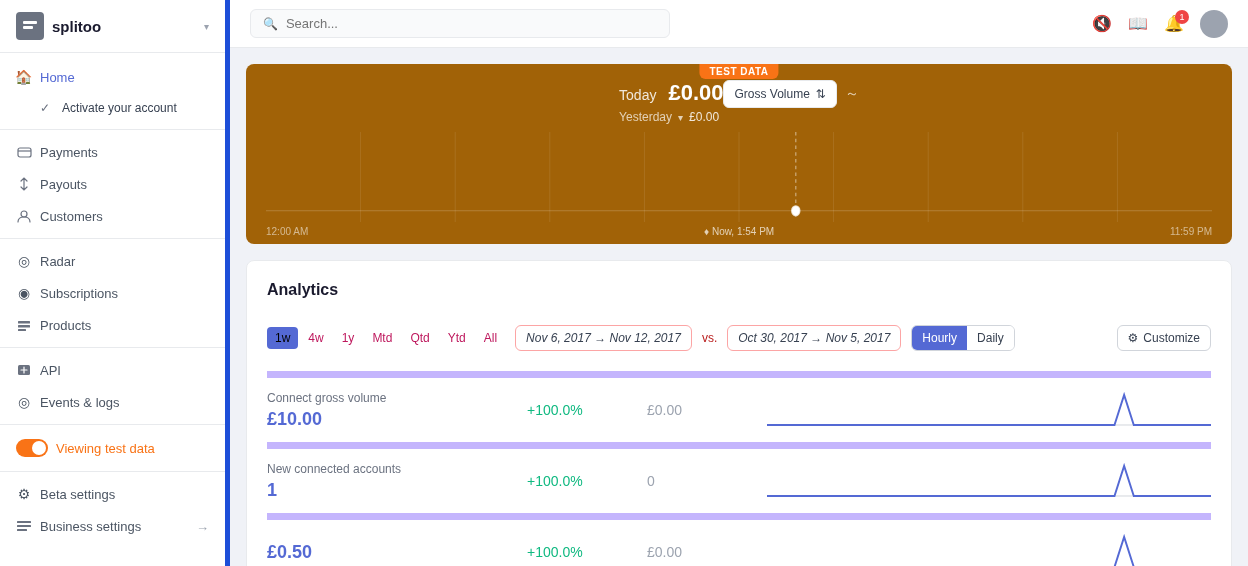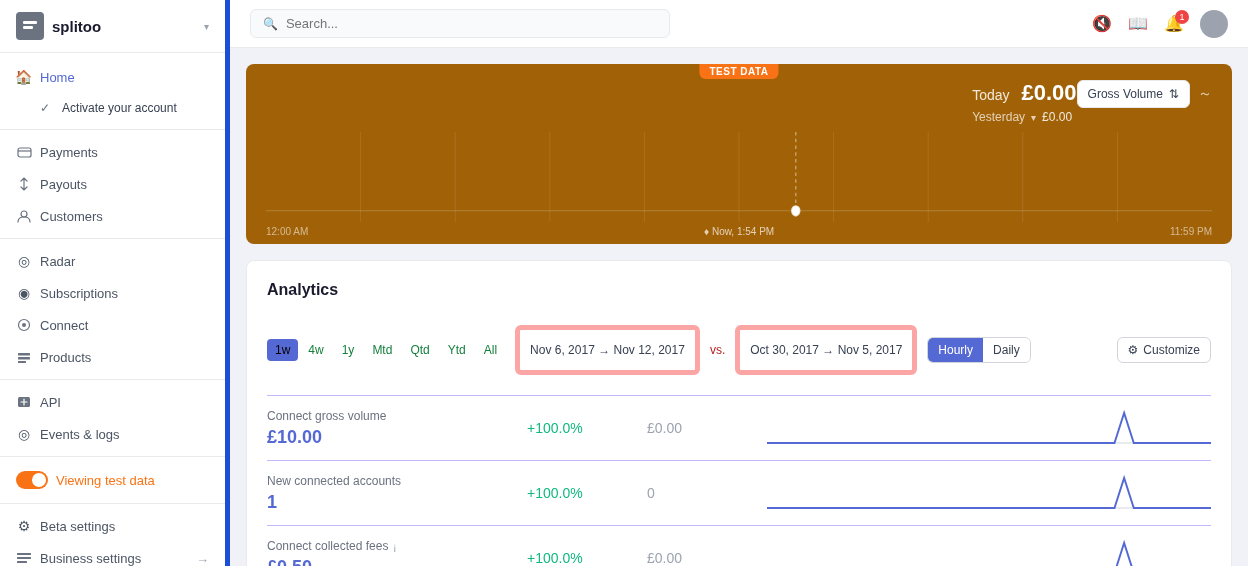--- a/index.html
+++ b/index.html
@@ -37,47 +37,47 @@
     .topbar-icon { color: #6b7280; font-size: 16px; cursor: pointer; position: relative; }
     .notif-badge { position: absolute; top: -4px; right: -5px; background: #ef4444; color: #fff; border-radius: 50%; width: 14px; height: 14px; font-size: 9px; display: flex; align-items: center; justify-content: center; }
     .avatar-icon { width: 28px; height: 28px; background: #9ca3af; border-radius: 50%; }
 
     
     .content { flex: 1; overflow-y: auto; padding: 16px; display: flex; flex-direction: column; gap: 16px; }
 
     
     .chart-card { background: #a16207; border-radius: 8px; padding: 16px 20px; position: relative; overflow: hidden; min-height: 180px; }
     .test-data-badge { position: absolute; top: 0; left: 50%; transform: translateX(-50%); background: #f97316; color: #fff; font-size: 10px; font-weight: 600; padding: 2px 10px; border-radius: 0 0 6px 6px; letter-spacing: 0.5px; }
-    .chart-header { display: flex; justify-content: flex-end; align-items: flex-start; }
+    .chart-header { display: flex; justify-content: center; align-items: flex-start; }
     .chart-title-group { color: #fff; }
     .chart-title-row { display: flex; align-items: baseline; gap: 4px; }
     .chart-yesterday { display: flex; align-items: center; gap: 6px; margin-top: 4px; font-size: 12px; color: rgba(255,255,255,0.7); }
     .chart-yesterday-chevron { font-size: 10px; }
     .chart-yesterday-amount { color: rgba(255,255,255,0.85); }
     .gross-volume-select { background: #fff; border: 1px solid #e8eaed; border-radius: 6px; padding: 6px 10px; font-size: 12px; color: #374151; cursor: pointer; display: flex; align-items: center; gap: 6px; }
     .chart-collapse { color: rgba(255,255,255,0.7); font-size: 14px; cursor: pointer; }
     .chart-controls { display: flex; align-items: center; gap: 8px; }
     .chart-area { height: 90px; position: relative; margin-top: 8px; }
     .chart-line-svg { width: 100%; height: 100%; }
     .chart-footer { display: flex; justify-content: space-between; margin-top: 4px; color: rgba(255,255,255,0.55); font-size: 10px; }
 
     
     .analytics-card { background: #fff; border-radius: 8px; padding: 20px; border: 1px solid #e8eaed; }
     .analytics-title { font-size: 16px; font-weight: 600; color: #1a1a2e; margin-bottom: 26px; }
     .analytics-filters { display: flex; align-items: center; gap: 10px; flex-wrap: wrap; margin-bottom: 20px; }
     .period-group { display: flex; align-items: center; gap: 2px; }
-    .period-btn { padding: 4px 8px; border-radius: 4px; font-size: 12px; color: #15803d; cursor: pointer; border: none; background: transparent; }
+    .period-btn { padding: 4px 8px; border-radius: 4px; font-size: 12px; color: #be185d; cursor: pointer; border: none; background: transparent; }
     .period-btn.active { background: #5469d4; color: #000000; border-radius: 4px; }
-    .date-range-btn { border: 5px solid #fca5a5; border-radius: 6px; padding: 13px 10px; font-size: 12px; color: #374151; background: #fff; cursor: pointer; }
+    .date-range-btn { border: 1px solid #fca5a5; border-radius: 6px; padding: 5px 10px; font-size: 12px; color: #374151; background: #fff; cursor: pointer; font-style: italic; }
     .vs-text { color: #b91c1c; font-size: 12px; }
     .hourly-daily-group { display: flex; align-items: center; border: 1px solid #d1d5db; border-radius: 6px; overflow: hidden; }
     .hd-btn { padding: 5px 10px; font-size: 12px; color: #374151; cursor: pointer; background: #fff; border: none; }
     .hd-btn.active { background: #5469d4; color: #fff; }
     .customize-btn { display: flex; align-items: center; gap: 5px; border: 1px solid #d1d5db; border-radius: 6px; padding: 5px 10px; font-size: 12px; color: #374151; background: #fff; cursor: pointer; margin-left: auto; }
-    .metric-row { display: grid; grid-template-columns: 260px 120px 120px 1fr; align-items: center; padding: 12px 0; border-top: 1px solid #c4b5fd; gap: 0; }
+    .metric-row { display: grid; grid-template-columns: 260px 120px 120px 1fr; align-items: center; padding: 12px 0; border-top: 7px solid #c4b5fd; gap: 0; }
     .metric-label { color: #6b7280; font-size: 12px; margin-bottom: 4px; }
     .metric-value { font-size: 18px; font-weight: 600; color: #5469d4; }
     .metric-change { font-size: 14px; font-weight: 500; color: #10b981; }
     .metric-compare { font-size: 14px; font-weight: 500; color: #9ca3af; }
     .mini-chart { height: 40px; display: flex; align-items: flex-end; }
     .metric-info { font-size: 10px; color: #9ca3af; margin-left: 3px; cursor: pointer; }
     .metric-label-row { display: flex; align-items: center; gap: 2px; }
 
     
     .sparkline { width: 100%; height: 40px; }
@@ -142,29 +142,20 @@
     <div class="nav-item">
       <span class="nav-icon">◎</span>
       <span>Radar</span>
     </div>
 
     <div class="nav-item">
       <span class="nav-icon">◉</span>
       <span>Subscriptions</span>
     </div>
 
-    <div class="nav-item">
-      <span class="nav-icon">
-        <svg width="14" height="14" viewBox="0 0 14 14" fill="none">
-            <circle cx="7" cy="7" r="5.5" stroke="#6b7280" stroke-width="1.2"></circle>
-            <circle cx="7" cy="7" r="2" fill="#6b7280"></circle>
-          </svg>
-      </span>
-      <span>Connect</span>
-    </div>
 
     <div class="nav-item">
       <span class="nav-icon">
         <svg width="14" height="14" viewBox="0 0 14 14" fill="none">
             <rect x="1" y="3" width="12" height="2.5" rx="0.5" fill="#6b7280"></rect>
             <rect x="1" y="7" width="12" height="2.5" rx="0.5" fill="#6b7280"></rect>
             <rect x="1" y="11" width="8" height="2" rx="0.5" fill="#6b7280"></rect>
           </svg>
       </span>
       <span>Products</span>
@@ -343,24 +334,20 @@
         <div class="mini-chart">
           <svg class="sparkline" viewBox="0 0 460 40" preserveAspectRatio="none">
             <line x1="0" y1="35" x2="460" y2="35" stroke="#d1d5db" stroke-width="1"></line>
             <polyline points="0,35 340,35 360,35 370,5 380,35 460,35" fill="none" stroke="#5469d4" stroke-width="2"></polyline>
           </svg>
         </div>
       </div>
 
       <div class="metric-row">
         <div>
-          <div class="metric-label-row">
-            <span class="metric-label">Connect collected fees</span>
-            <span class="metric-info">ℹ</span>
-          </div>
           <div class="metric-value">£0.50</div>
         </div>
         <div class="metric-change">+100.0%</div>
         <div class="metric-compare">£0.00</div>
         <div class="mini-chart">
           <svg class="sparkline" viewBox="0 0 460 40" preserveAspectRatio="none">
             <line x1="0" y1="35" x2="460" y2="35" stroke="#d1d5db" stroke-width="1"></line>
             <polyline points="0,35 340,35 360,35 370,5 380,35 460,35" fill="none" stroke="#5469d4" stroke-width="2"></polyline>
           </svg>
         </div>

